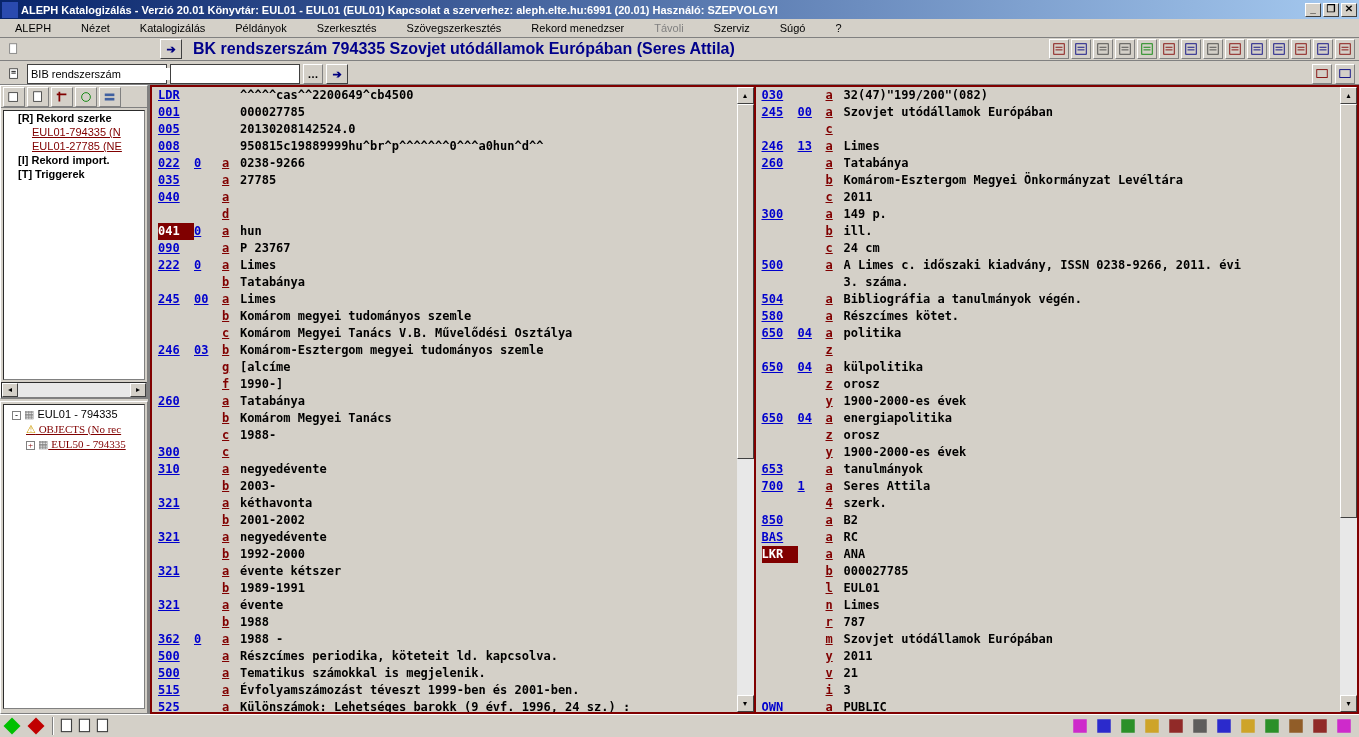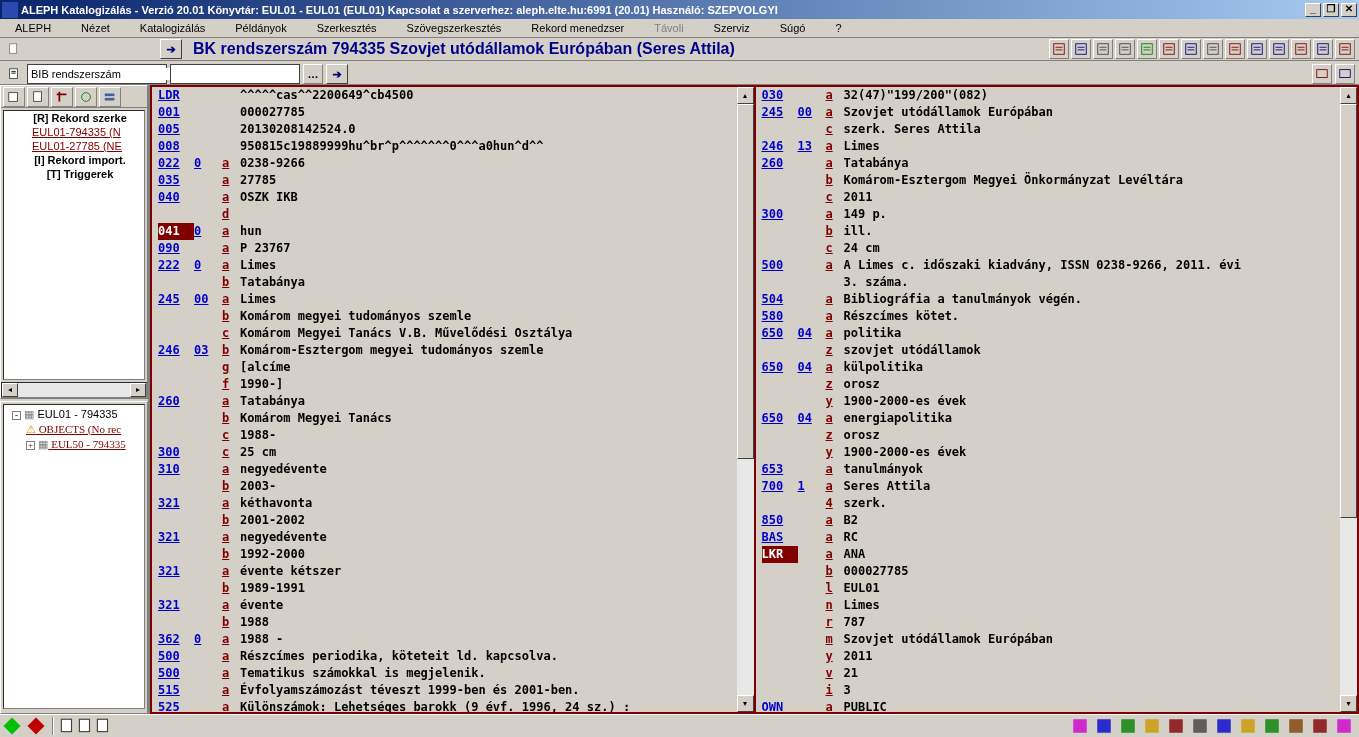--- a/index.html
+++ b/index.html
@@ -24,21 +24,21 @@
 .combobox { background:#fff; border:1px solid #404040; height:20px; display:flex; align-items:center; width:140px; }
 .combobox input { border:0; flex:1; font-size:11px; padding:0 3px; outline:none; }
 .combobox .dd { width:16px; height:18px; background:#d4d0c8; border-left:1px solid #808080; display:flex; align-items:center; justify-content:center; }
 .textbox { background:#fff; border:1px solid #404040; height:20px; width:130px; }
 .textbox input { border:0; width:100%; height:100%; font-size:11px; padding:0 3px; outline:none; }
 .mainarea { display:flex; height: calc(100% - 19px - 19px - 23px - 24px - 23px); }
 .leftpanel { width:150px; display:flex; flex-direction:column; border-right:2px solid #808080; }
 .lp-top { flex:1; background:#d4d0c8; border:1px solid #fff; border-right-color:#808080; border-bottom-color:#808080; display:flex; flex-direction:column; }
 .lp-tabs { height:22px; display:flex; align-items:center; gap:2px; padding:2px; border-bottom:1px solid #808080; }
 .lp-tree { flex:1; background:#fff; border:1px inset #808080; margin:2px; overflow:hidden; font-size:11px; }
-.lp-tree .treerow { padding:1px 2px 1px 14px; white-space:nowrap;text-align:center; }
+.lp-tree .treerow { padding:1px 2px 1px 14px; white-space:nowrap; }
 .lp-tree .treerow.sub { padding-left:28px; }
 .lp-hscroll { height:16px; background:#d4d0c8; display:flex; border:1px inset #808080; }
 .lp-hscroll .sbtn { width:16px; background:#d4d0c8; border:1px solid #fff; border-right-color:#404040; border-bottom-color:#404040; display:flex; align-items:center; justify-content:center; font-size:8px;}
 .lp-hscroll .strack { flex:1; background:#e8e8e8; }
 .lp-bottom { flex:1; background:#d4d0c8; border:1px solid #fff; border-right-color:#808080; border-bottom-color:#808080; margin-top:2px; }
 .lp-bottom .tree2 { background:#fff; border:1px inset #808080; margin:2px; height:calc(100% - 6px); font-size:11px; padding:2px;}
 .tree2 .trow { white-space:nowrap; padding:1px 0 1px 6px; }
 .tree2 .trow.sub { padding-left:20px;font-family:Liberation Serif, serif; }
 .tree2 .expander { display:inline-block; width:9px; height:9px; border:1px solid #808080; text-align:center; line-height:7px; font-size:9px; margin-right:3px;}
 .content { flex:1; display:flex; background:#d4d0c8; }
@@ -321,21 +321,20 @@
           <div class="marc-line">
             <span class="tag">035</span>
             <span class="ind" style="text-decoration: none;"></span>
             <span class="sub">a</span>
             <span class="val">27785</span>
           </div>
           <div class="marc-line">
             <span class="tag">040</span>
             <span class="ind" style="text-decoration: none;"></span>
             <span class="sub">a</span>
-            <span class="val">OSZK IKB</span>
           </div>
           <div class="marc-line">
             <span class="tag" style="text-decoration: none;"></span>
             <span class="ind" style="text-decoration: none;"></span>
             <span class="sub">d</span>
           </div>
           <div class="marc-line">
             <span class="tag highlight">041</span>
             <span class="ind">0</span>
             <span class="sub">a</span>
@@ -410,21 +409,20 @@
           <div class="marc-line">
             <span class="tag" style="text-decoration: none;"></span>
             <span class="ind" style="text-decoration: none;"></span>
             <span class="sub">c</span>
             <span class="val">1988-</span>
           </div>
           <div class="marc-line">
             <span class="tag">300</span>
             <span class="ind" style="text-decoration: none;"></span>
             <span class="sub">c</span>
-            <span class="val">25 cm</span>
           </div>
           <div class="marc-line">
             <span class="tag">310</span>
             <span class="ind" style="text-decoration: none;"></span>
             <span class="sub">a</span>
             <span class="val">negyedévente</span>
           </div>
           <div class="marc-line">
             <span class="tag" style="text-decoration: none;"></span>
             <span class="ind" style="text-decoration: none;"></span>
@@ -529,21 +527,20 @@
           <div class="marc-line">
             <span class="tag">245</span>
             <span class="ind">00</span>
             <span class="sub">a</span>
             <span class="val">Szovjet utódállamok Európában</span>
           </div>
           <div class="marc-line">
             <span class="tag" style="text-decoration: none;"></span>
             <span class="ind" style="text-decoration: none;"></span>
             <span class="sub">c</span>
-            <span class="val">szerk. Seres Attila</span>
           </div>
           <div class="marc-line">
             <span class="tag">246</span>
             <span class="ind">13</span>
             <span class="sub">a</span>
             <span class="val">Limes</span>
           </div>
           <div class="marc-line">
             <span class="tag">260</span>
             <span class="ind" style="text-decoration: none;"></span>
@@ -607,21 +604,20 @@
           <div class="marc-line">
             <span class="tag">650</span>
             <span class="ind">04</span>
             <span class="sub">a</span>
             <span class="val">politika</span>
           </div>
           <div class="marc-line">
             <span class="tag" style="text-decoration: none;"></span>
             <span class="ind" style="text-decoration: none;"></span>
             <span class="sub">z</span>
-            <span class="val">szovjet utódállamok</span>
           </div>
           <div class="marc-line">
             <span class="tag">650</span>
             <span class="ind">04</span>
             <span class="sub">a</span>
             <span class="val">külpolitika</span>
           </div>
           <div class="marc-line">
             <span class="tag" style="text-decoration: none;"></span>
             <span class="ind" style="text-decoration: none;"></span>

